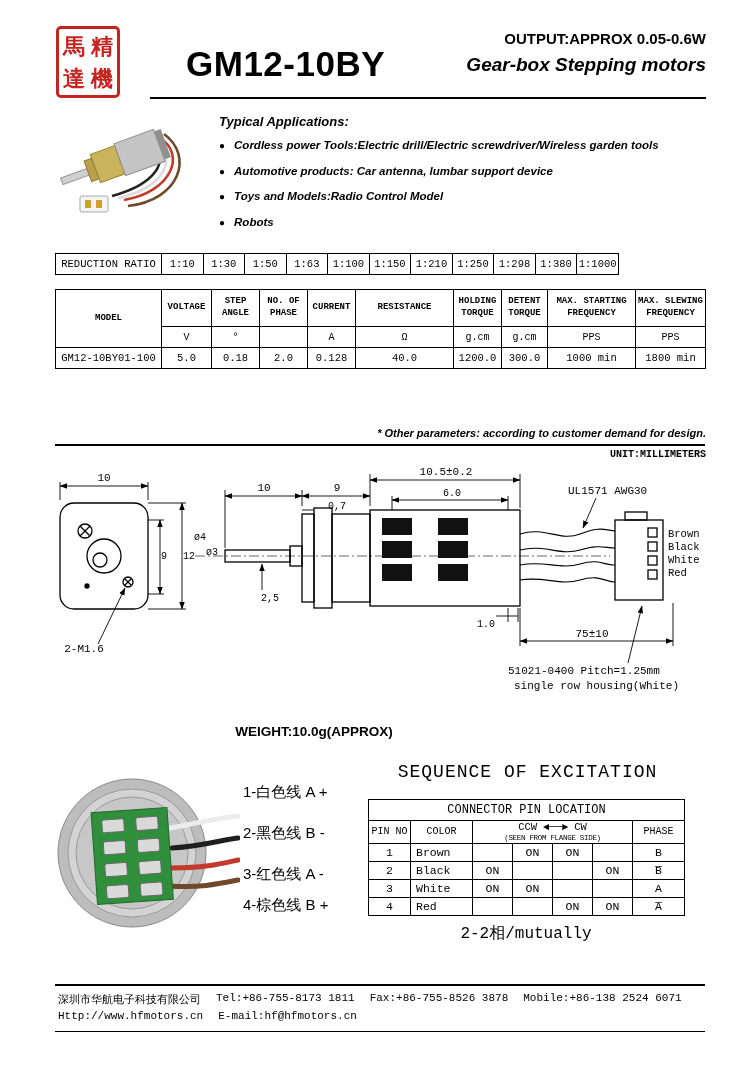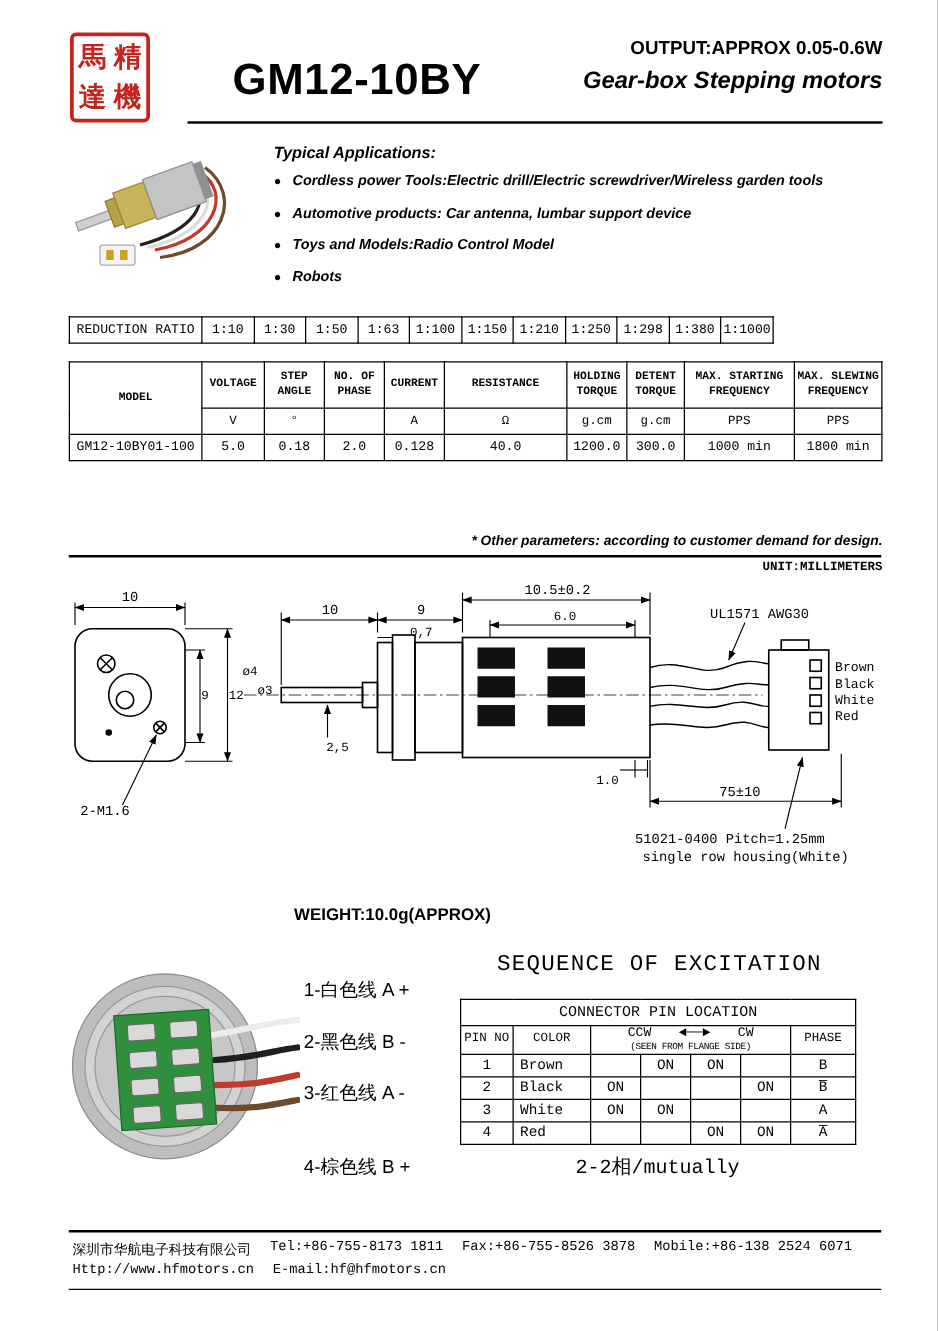--- a/index.html
+++ b/index.html
@@ -41,29 +41,29 @@
   .rule-mid{position:absolute;left:55px;top:444px;width:650px;border-top:2px solid #000;}
   .note-unit{position:absolute;right:44px;top:449px;font-size:10px;font-weight:bold;
              font-family:"Liberation Mono",monospace;}
 
   .drawing{position:absolute;left:40px;top:458px;}
   .weight{position:absolute;left:0;top:724px;width:628px;text-align:center;font-size:13.5px;font-weight:bold;}
 
   
   .exc-photo{position:absolute;left:50px;top:768px;}
   .wire-label{position:absolute;left:243px;font-size:15px;white-space:nowrap;}
-  .wl0{top:783px}.wl1{top:824px}.wl2{top:865px}.wl3{top:924px}
+  .wl0{top:783px}.wl1{top:824px}.wl2{top:865px}.wl3{top:896px}
   .exc-title{position:absolute;left:355px;top:762px;width:345px;text-align:center;
              font-family:"Liberation Mono",monospace;font-size:18px;letter-spacing:1px;}
   .pin-table{position:absolute;left:368px;top:799px;border-collapse:collapse;table-layout:fixed;
              font-family:"Liberation Mono",monospace;}
   .pin-table td{border:1.2px solid #000;text-align:center;padding:0;}
   .pin-table tr.cap td{height:20px;font-size:12px;}
   .pin-table tr.hdr td{font-size:10px;line-height:1.2;}
-  .dir-top{display:flex;justify-content:center;align-items:center;gap:22px;font-size:10.5px;}
+  .dir-top{display:flex;justify-content:center;align-items:center;gap:6px;font-size:10.5px;}
   .dir-sub{font-size:7.5px;letter-spacing:-.3px;}
   .pin-table tr.pr td{height:17px;font-size:11.5px;}
   .pin-table td.color-cell{text-align:left;padding-left:5px;}
   .exc-note{position:absolute;left:368px;top:923px;width:316px;text-align:center;
             font-size:16px;font-family:"Liberation Mono",monospace;}
 
   
   .foot-rule-top{position:absolute;left:55px;top:984px;width:650px;border-top:2px solid #000;}
   .foot-line{position:absolute;left:58px;display:flex;gap:15px;font-family:"Liberation Mono",monospace;
              font-size:11px;white-space:nowrap;}

